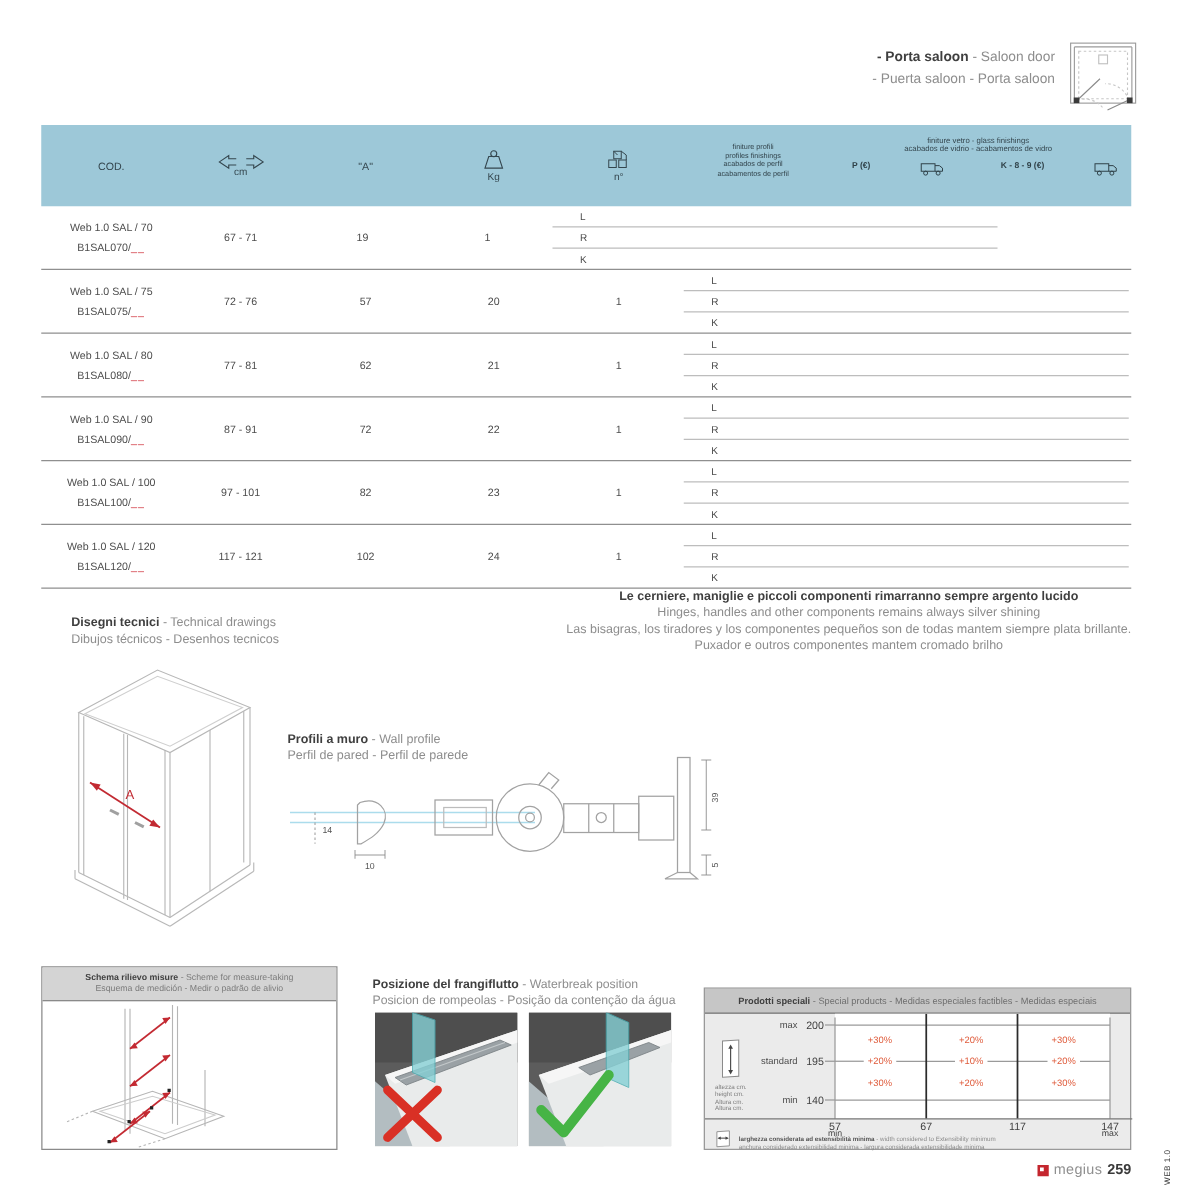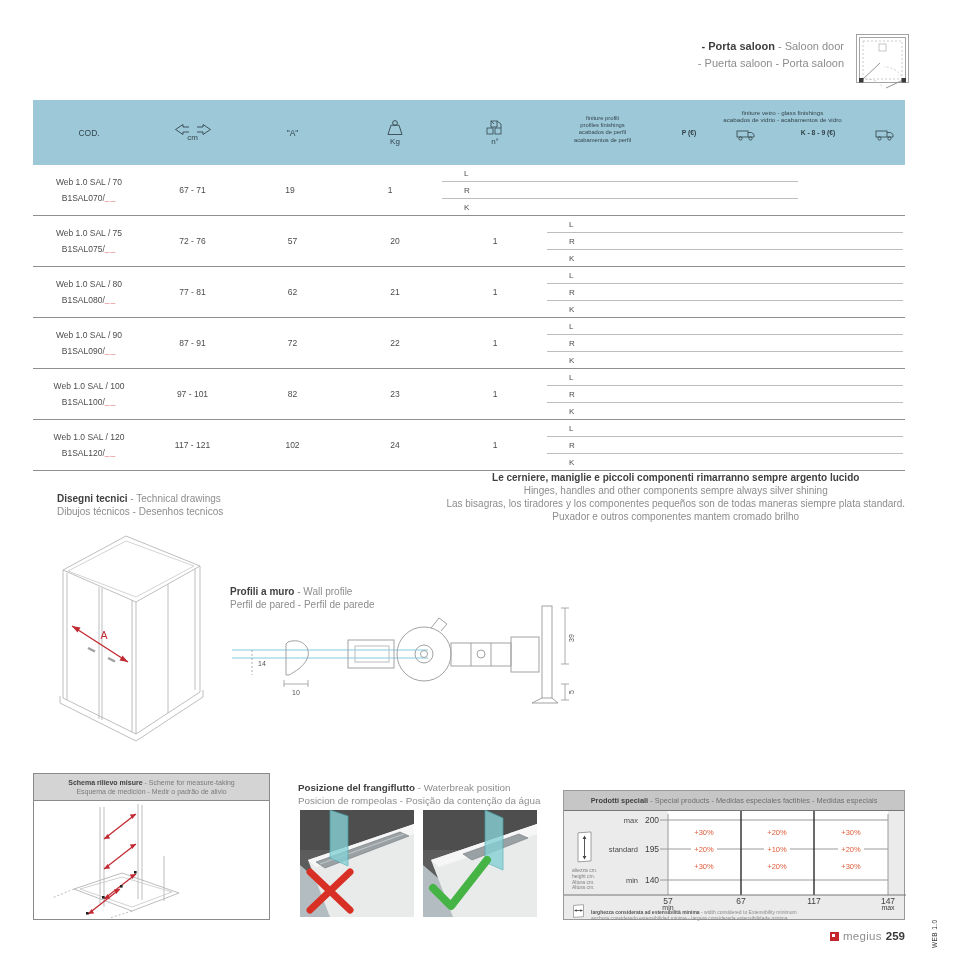--- a/index.html
+++ b/index.html
@@ -21,21 +21,21 @@
   .fin-glass{width:245px;position:relative;text-align:center;font-size:6.2px;line-height:7.4px;padding-top:9px}
   .pg{position:absolute;top:29px;font-size:6.8px;font-weight:bold;color:#2f4148}
   .pg-p{left:10px;width:38px}
   .pg-k{left:128px;width:60px}
   .trk{position:absolute;top:29px}
   .trk1{left:76px}.trk2{left:215px}
   
   .prow{display:flex;height:50px;border-bottom:1px solid #8f8f8f}
   .bcell{display:flex;align-items:center;justify-content:center;font-size:8.5px;color:#4c4c4c}
   .cod-cell{flex-direction:column;gap:6px}
-  .ph{color:#cc2630;font-weight:bold;letter-spacing:1px}
+  .ph{color:#cc2630;font-weight:normal;letter-spacing:1px}
   .fin-body{width:360px;display:flex;flex-direction:column}
   .frow{flex:1;display:flex;align-items:center;padding-left:22px;font-size:8px;border-bottom:1px solid #bdbdbd;margin:0 2px}
   .frow.last{border-bottom:none}
   
   .hinge-note{position:absolute;right:53px;top:471px;text-align:center;font-size:10px;line-height:13px;color:#8d8d8d}
   .sec-title{position:absolute;font-size:10px;line-height:13px;color:#8d8d8d}
   .tech-title{left:57px;top:492px}
   .wall-title{left:230px;top:585px}
   
   .iso-svg{position:absolute;left:48px;top:520px}
@@ -295,22 +295,22 @@
         <div class="frow last">
               <span>K</span>
             </div>
       </div>
     </div>
   </div>
   </div>
 
   <div class="hinge-note">
     <div class="b">Le cerniere, maniglie e piccoli componenti rimarranno sempre argento lucido</div>
-    <div>Hinges, handles and other components sempre always silver shining</div>
-    <div>Las bisagras, los tiradores y los componentes pequeños son de todas maneras siempre plata standard.</div>
+    <div>Hinges, handles and other components remains always silver shining</div>
+    <div>Las bisagras, los tiradores y los componentes pequeños son de todas mantem siempre plata brillante.</div>
     <div>Puxador e outros componentes mantem cromado brilho</div>
   </div>
 
   <div class="sec-title tech-title">
     <div><span class="b">Disegni tecnici</span><span> - Technical drawings</span></div>
     <div>Dibujos técnicos - Desenhos tecnicos</div>
   </div>
 
   <svg class="iso-svg" width="185" height="225" viewBox="0 0 185 225">
     <g fill="none" stroke="#b7b7b7" stroke-width=".9">

